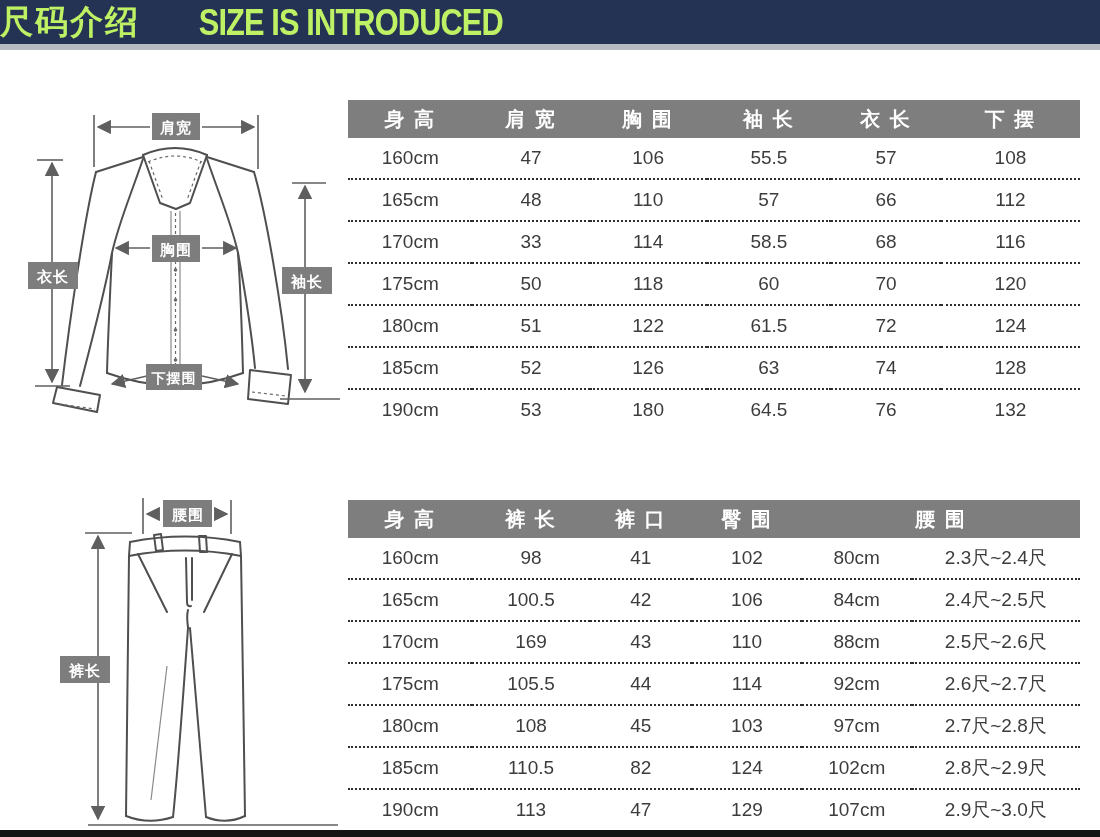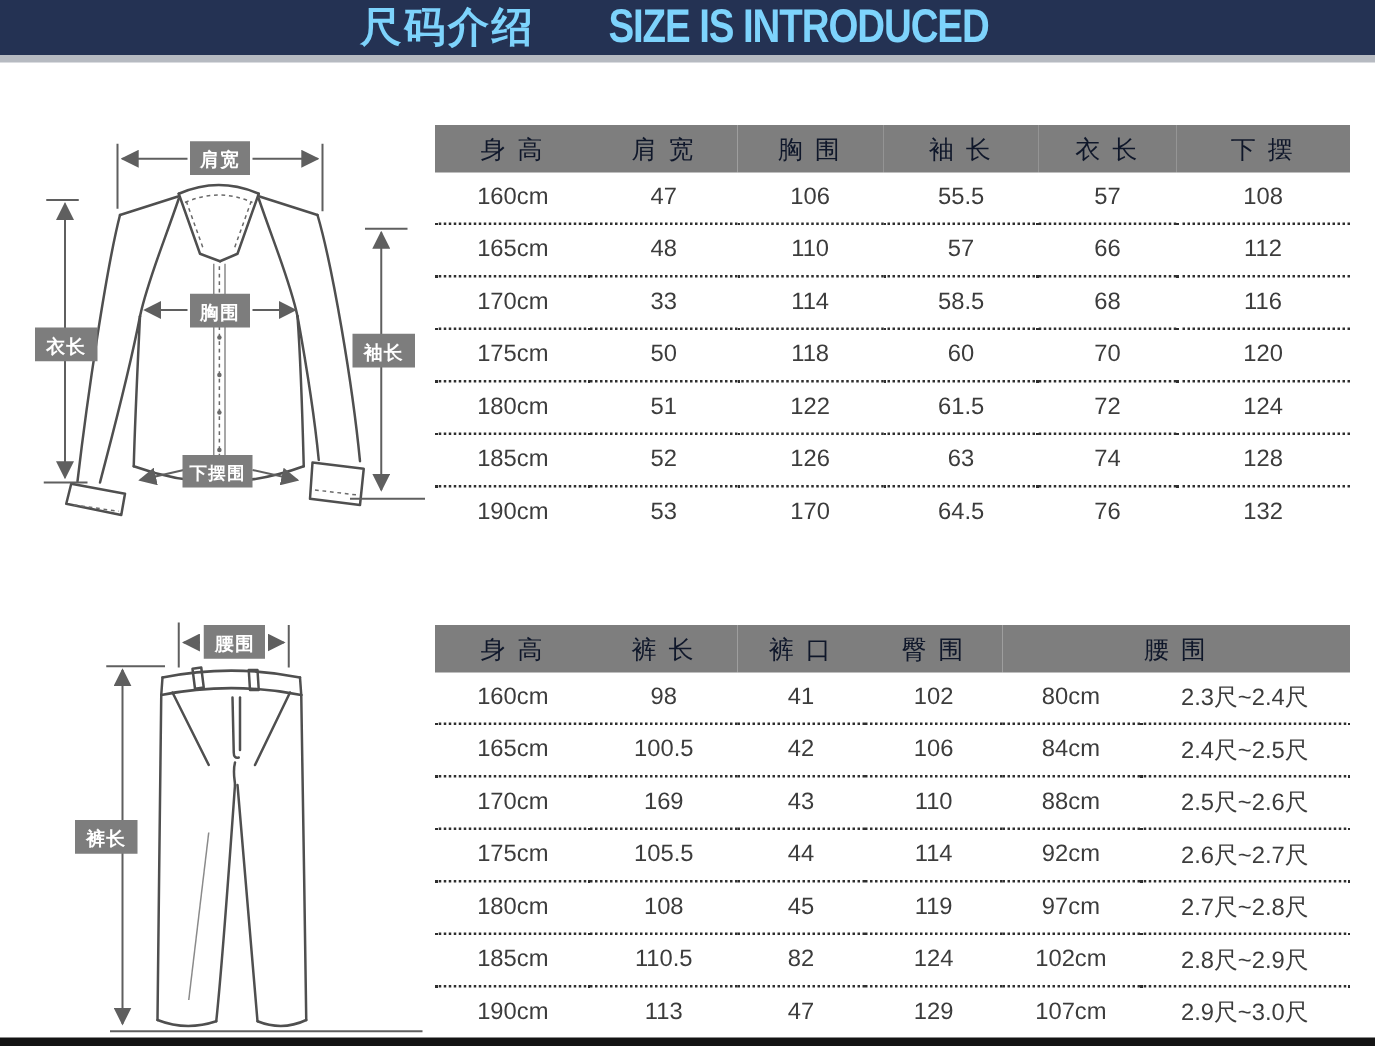--- a/index.html
+++ b/index.html
@@ -5,31 +5,31 @@
   :root{
     --c-banner-bg:#243253; --c-banner-strip:#b6bac1; --c-table-header-bg:#7e7e7e;
     --c-label-bg:#7d7d7d; --c-line:#4f4f4f; --c-text:#3c3c3c; --c-bottom-bar:#141414;
   }
   html,body{margin:0;padding:0;}
   body{font-family:"Liberation Sans","DejaVu Sans",sans-serif;background:#ffffff;}
   .page{position:relative;width:1100px;height:837px;background:#ffffff;overflow:hidden;}
 
   
   .banner{position:absolute;left:0;top:0;width:1100px;height:44px;
-    background:var(--c-banner-bg);color:#7dd3fc;display:flex;align-items:center;justify-content:center;}
+    background:var(--c-banner-bg);color:#bef264;display:flex;align-items:center;}
   .banner .cn{font-size:33px;font-weight:bold;letter-spacing:2px;}
   .banner .en{font-size:35px;font-weight:bold;letter-spacing:-1px;margin-left:38px;
     display:inline-block;transform:scale(0.88,1.08);transform-origin:center;}
   .banner-strip{position:absolute;left:0;top:44px;width:1100px;height:6px;background:var(--c-banner-strip);}
 
   
   .size-table{position:absolute;width:732px;border-collapse:collapse;table-layout:fixed;}
   .shirt-table{left:348px;top:100px;}
   .pants-table{left:348px;top:500px;}
-  .size-table th{background:var(--c-table-header-bg);color:#0f172a;font-size:20px;font-weight:normal;
+  .size-table th{background:var(--c-table-header-bg);color:#ffffff;font-size:20px;font-weight:bold;
     height:36px;letter-spacing:2px;}
   .size-table td{text-align:center;font-size:19px;color:var(--c-text);height:38px;
     border-bottom:2px dotted #2e2e2e;font-weight:400;}
   .size-table tbody tr:last-child td{border-bottom:none;}
 
   
   .shirt-svg{position:absolute;left:0;top:55px;}
   .pants-svg{position:absolute;left:40px;top:470px;}
   .diag-line{stroke:var(--c-line);stroke-width:2;fill:none;stroke-linecap:round;stroke-linejoin:round;}
   .diag-thin{stroke:#8a8a8a;stroke-width:1.2;fill:none;}
@@ -236,21 +236,21 @@
           <td>185cm</td>
           <td>52</td>
           <td>126</td>
           <td>63</td>
           <td>74</td>
           <td>128</td>
         </tr>
         <tr>
           <td>190cm</td>
           <td>53</td>
-          <td>170</td>
+          <td>180</td>
           <td>64.5</td>
           <td>76</td>
           <td>132</td>
         </tr>
       </tbody>
     </table>
 
   <table class="size-table pants-table">
       <colgroup>
         <col style="width: 17%;">
@@ -299,21 +299,21 @@
           <td>105.5</td>
           <td>44</td>
           <td>114</td>
           <td>92cm</td>
           <td>2.6尺~2.7尺</td>
         </tr>
         <tr>
           <td>180cm</td>
           <td>108</td>
           <td>45</td>
-          <td>119</td>
+          <td>103</td>
           <td>97cm</td>
           <td>2.7尺~2.8尺</td>
         </tr>
         <tr>
           <td>185cm</td>
           <td>110.5</td>
           <td>82</td>
           <td>124</td>
           <td>102cm</td>
           <td>2.8尺~2.9尺</td>

